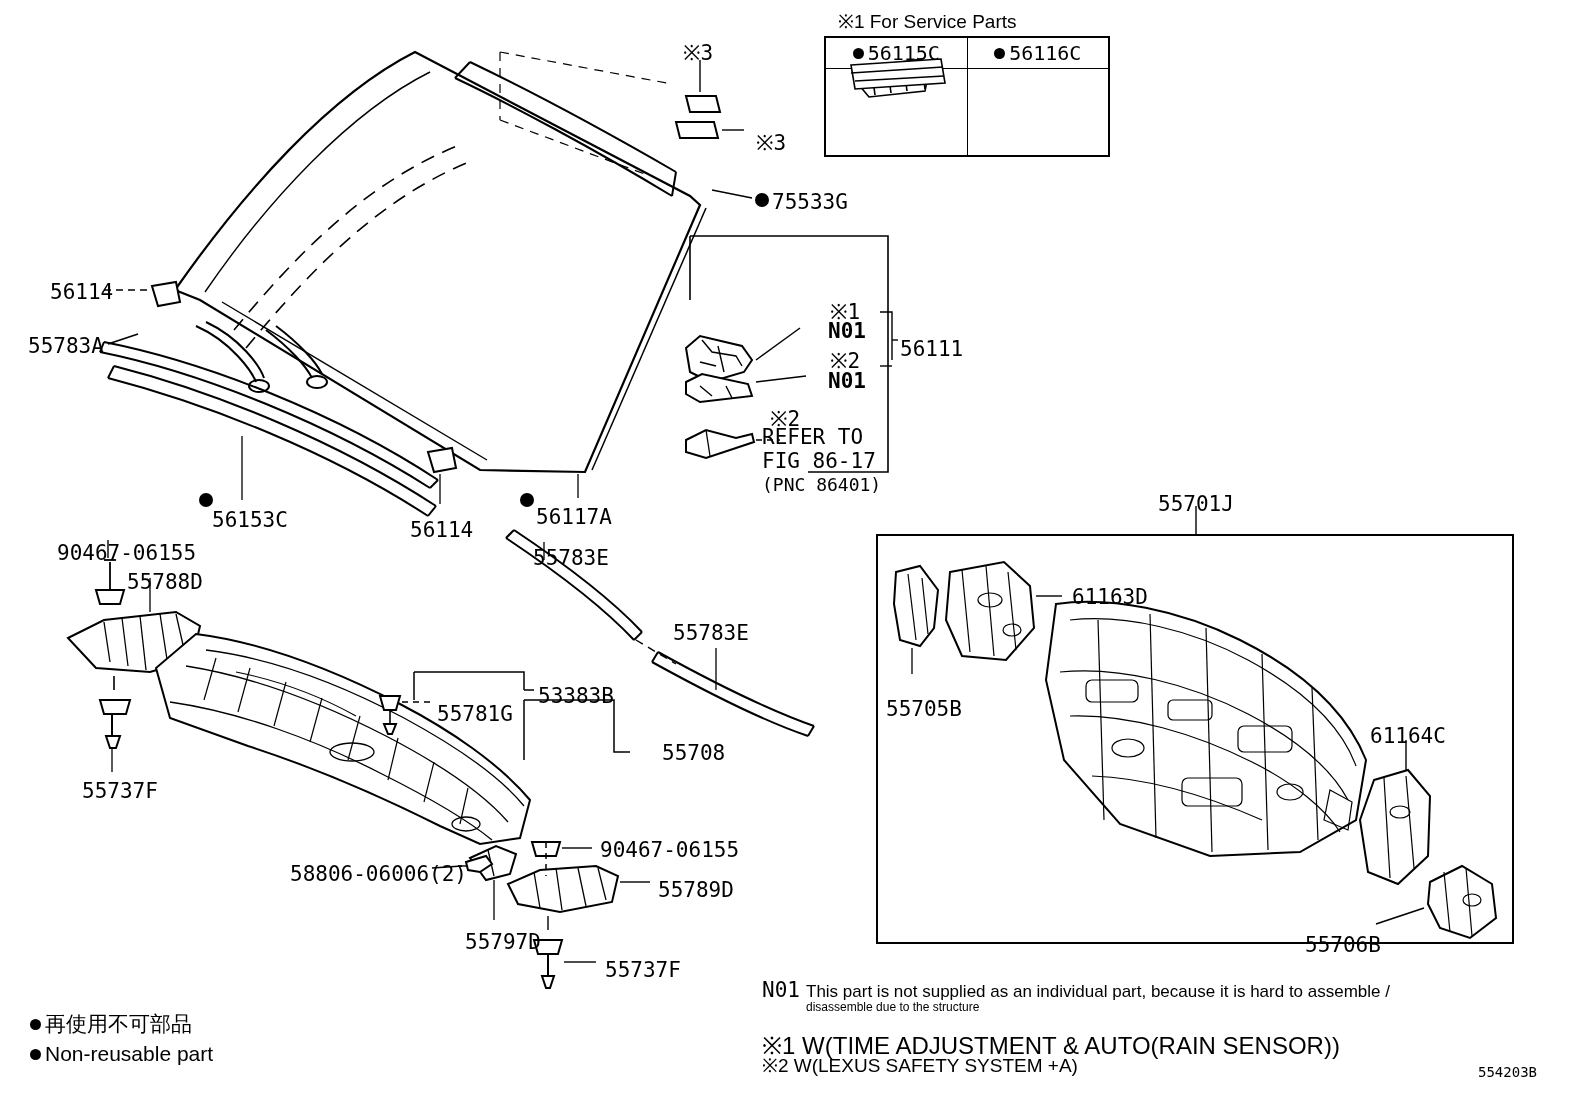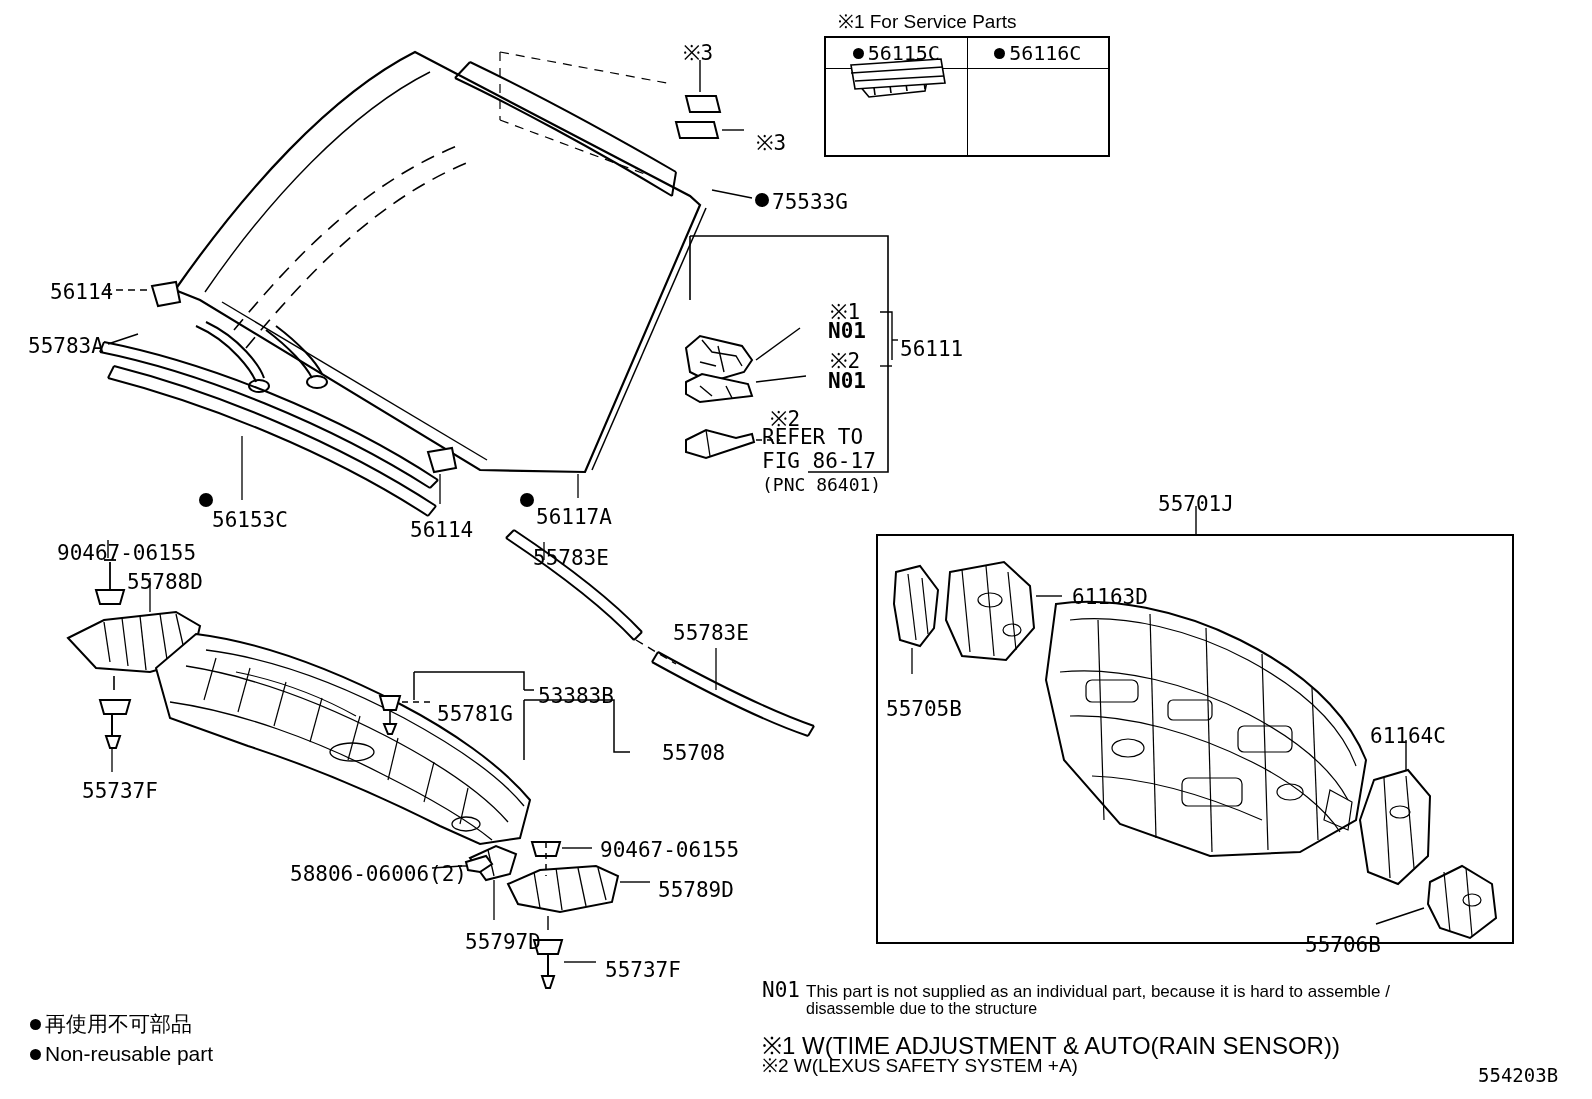--- a/index.html
+++ b/index.html
@@ -313,24 +313,24 @@
 <div class="lbl mono" style="left:605px;top:958px;">55737F</div>
 
 <div class="lbl mono" style="left:1158px;top:492px;">55701J</div>
 <div class="lbl mono" style="left:1072px;top:585px;">61163D</div>
 <div class="lbl mono" style="left:886px;top:685px;margin-top:12px;">55705B</div>
 <div class="lbl mono" style="left:1370px;top:724px;">61164C</div>
 <div class="lbl mono" style="left:1305px;top:917px;margin-top:16px;">55706B</div>
 
 <div class="note mono" style="left:762px;top:978px;font-size:21px;">N01</div>
 <div class="note" style="left:806px;top:982px;font-size:17px;">This part is not supplied as an individual part, because it is hard to assemble /</div>
-<div class="note" style="left:806px;top:1000px;font-size:16px;">disassemble due to the structure</div>
+<div class="note" style="left:806px;top:1000px;font-size:12px;">disassemble due to the structure</div>
 <div class="note" style="left:762px;top:1028px;font-size:24px;">※1 W(TIME ADJUSTMENT &amp; AUTO(RAIN SENSOR))</div>
 <div class="note" style="left:762px;top:1052px;font-size:19px;">※2 W(LEXUS SAFETY SYSTEM +A)</div>
 
 <div class="lbl" style="left:30px;top:1010px;font-size:21px;">
   <span class="dot"></span><span>再使用不可部品</span>
 </div>
 <div class="lbl" style="left:30px;top:1042px;font-size:21px;">
   <span class="dot"></span><span>Non-reusable part</span>
 </div>
 
-<div class="lbl mono" style="left:1478px;top:1064px;font-size:19px;">554203B</div>
+<div class="lbl mono" style="left:1478px;top:1064px;font-size:14px;">554203B</div>
 
 </body></html>

